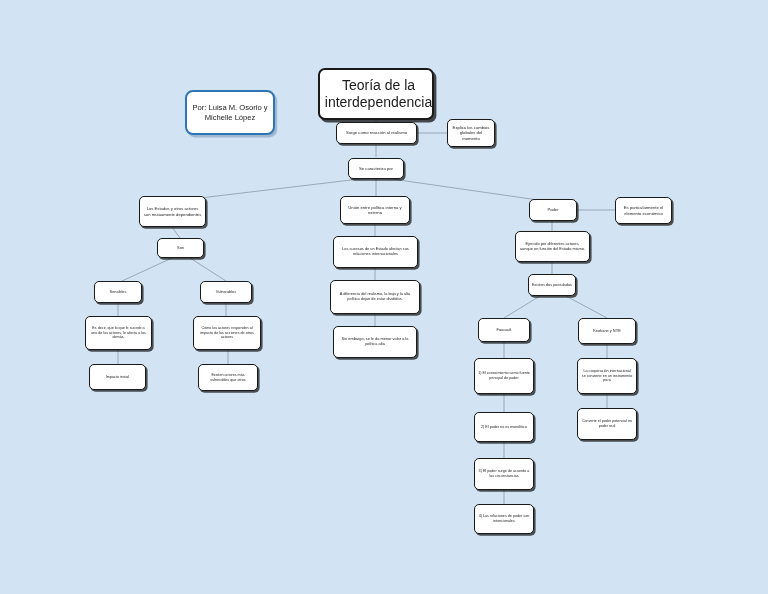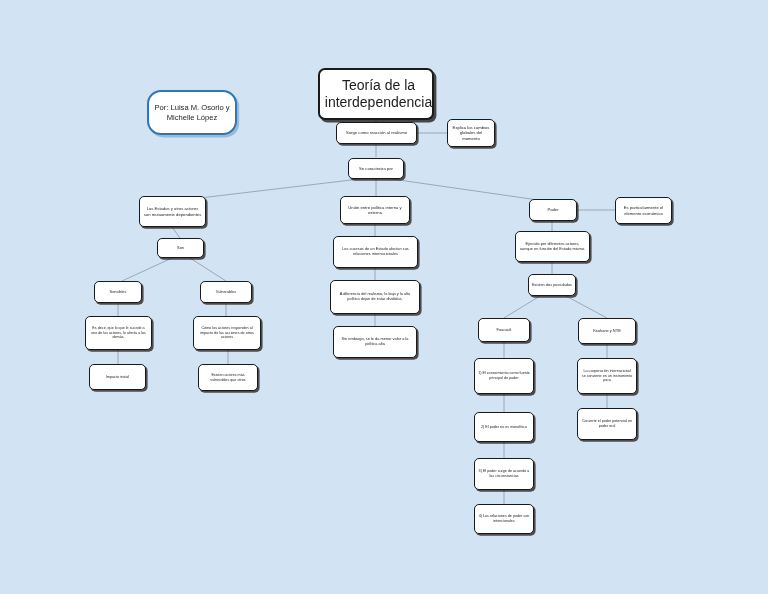--- a/index.html
+++ b/index.html
@@ -45,23 +45,24 @@
   }
   .node.title {
     border-width: 2px;
     border-radius: 7px;
     font-size: 14px;
     box-shadow: 2.4px 2.6px 0 rgba(20,20,20,0.75);
     padding-left: 8px;
   }
   .node.author {
     border: 2px solid #2e75b6;
-    border-radius: 14px;
+    border-radius: 8px;
     font-size: 7.6px;
     box-shadow: 2.2px 2.4px 0 rgba(120,150,180,0.55);
+    margin-left: 38px;
   }
   .node.lvl2 { font-size: 4.2px; }
   .node.lvl3 { font-size: 3.9px; }
   .node.lvl4 { font-size: 3.7px; }
   .node span { display: block; }
 </style>
 </head>
 <body>
 
 <div id="canvas">

